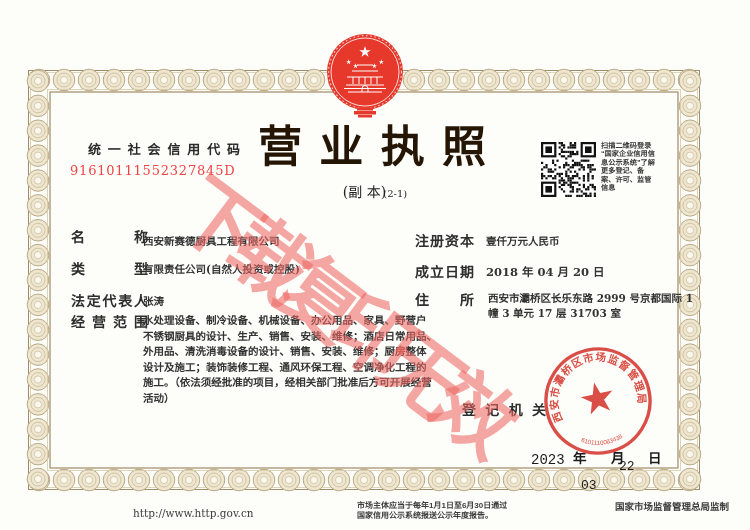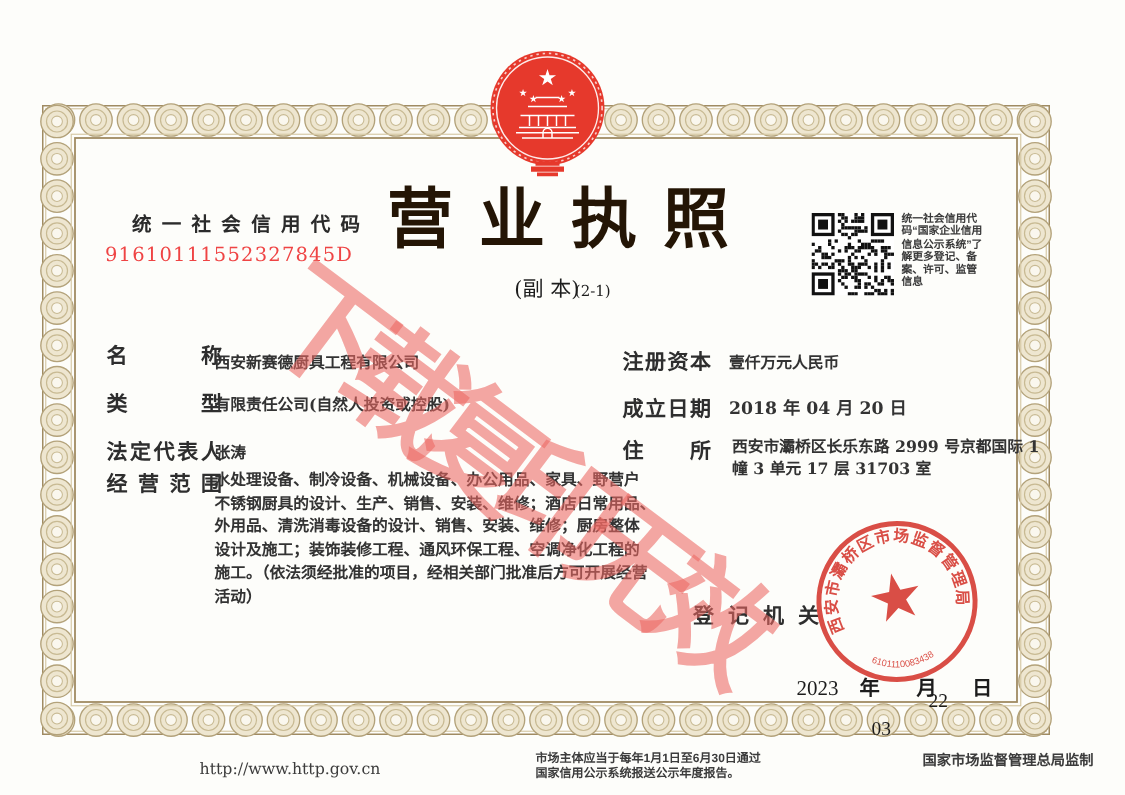--- a/index.html
+++ b/index.html
@@ -25,21 +25,21 @@
   .flabel{font-size:14px;font-weight:700;color:#2e2e2e;text-align:justify;text-align-last:justify;}
   .fvalue{font-size:10.5px;color:#333;font-family:"DejaVu Serif","Liberation Serif",serif;font-weight:bold;}
   .l-label{left:71px;width:77px;}
   .l-value{left:143px;}
   .r-label{left:415px;width:59px;}
   .r-value{left:486px;}
   .scope-line{line-height:15.6px;white-space:nowrap;}
   .addr{width:200px;line-height:15px;}
   .regauth{left:462px;top:399px;width:84px;}
   
-  .dt{font-family:Liberation Serif, serif;color:#1c1c1c;}
+  .dt{font-family:Liberation Mono, monospace;color:#1c1c1c;}
   
   .watermark{left:226px;top:146px;font-size:80px;font-weight:700;letter-spacing:-16px;
     color:rgba(236,104,98,.58);transform:rotate(37deg);transform-origin:left top;
     white-space:nowrap;z-index:8;pointer-events:none;}
   
   .foot{color:#3c3c3c;font-weight:600;}
   .foot-label{left:28px;top:498px;font-size:10px;}
   .foot-url{left:133px;top:507px;font-size:10.5px;font-weight:400;
     font-family:"DejaVu Serif","Liberation Serif",serif;}
   .foot-notice{left:357px;top:501px;font-size:8px;line-height:10px;width:160px;}
@@ -537,21 +537,21 @@
       <rect x="26.400000000000002" y="52.800000000000004" width="2.2" height="2.2" fill="#111"></rect>
       <rect x="28.6" y="52.800000000000004" width="2.2" height="2.2" fill="#111"></rect>
       <rect x="35.2" y="52.800000000000004" width="2.2" height="2.2" fill="#111"></rect>
       <rect x="37.400000000000006" y="52.800000000000004" width="2.2" height="2.2" fill="#111"></rect>
       <rect x="39.6" y="52.800000000000004" width="2.2" height="2.2" fill="#111"></rect>
       <rect x="44" y="52.800000000000004" width="2.2" height="2.2" fill="#111"></rect>
       <rect x="46.2" y="52.800000000000004" width="2.2" height="2.2" fill="#111"></rect>
       <rect x="48.400000000000006" y="52.800000000000004" width="2.2" height="2.2" fill="#111"></rect>
       <rect x="52.800000000000004" y="52.800000000000004" width="2.2" height="2.2" fill="#111"></rect>
     </svg>
-  <div class="abs z3 qr-caption">统一社会信用代码“国家企业信用信息公示系统”了解更多登记、备案、许可、监管信息</div>
+  <div class="abs z3 qr-caption">扫描二维码登录“国家企业信用信息公示系统”了解更多登记、备案、许可、监管信息</div>
 
   <div class="abs z3 flabel l-label" style="top:226px">名称</div>
   <div class="abs z3 fvalue l-value" style="top:233px">西安新赛德厨具工程有限公司</div>
 
   <div class="abs z3 flabel l-label" style="top:258px">类型</div>
   <div class="abs z3 fvalue l-value" style="top:261px">有限责任公司(自然人投资或控股)</div>
 
   <div class="abs z3 flabel l-label" style="top:290px">法定代表人</div>
   <div class="abs z3 fvalue l-value" style="top:293px">张涛</div>
 

